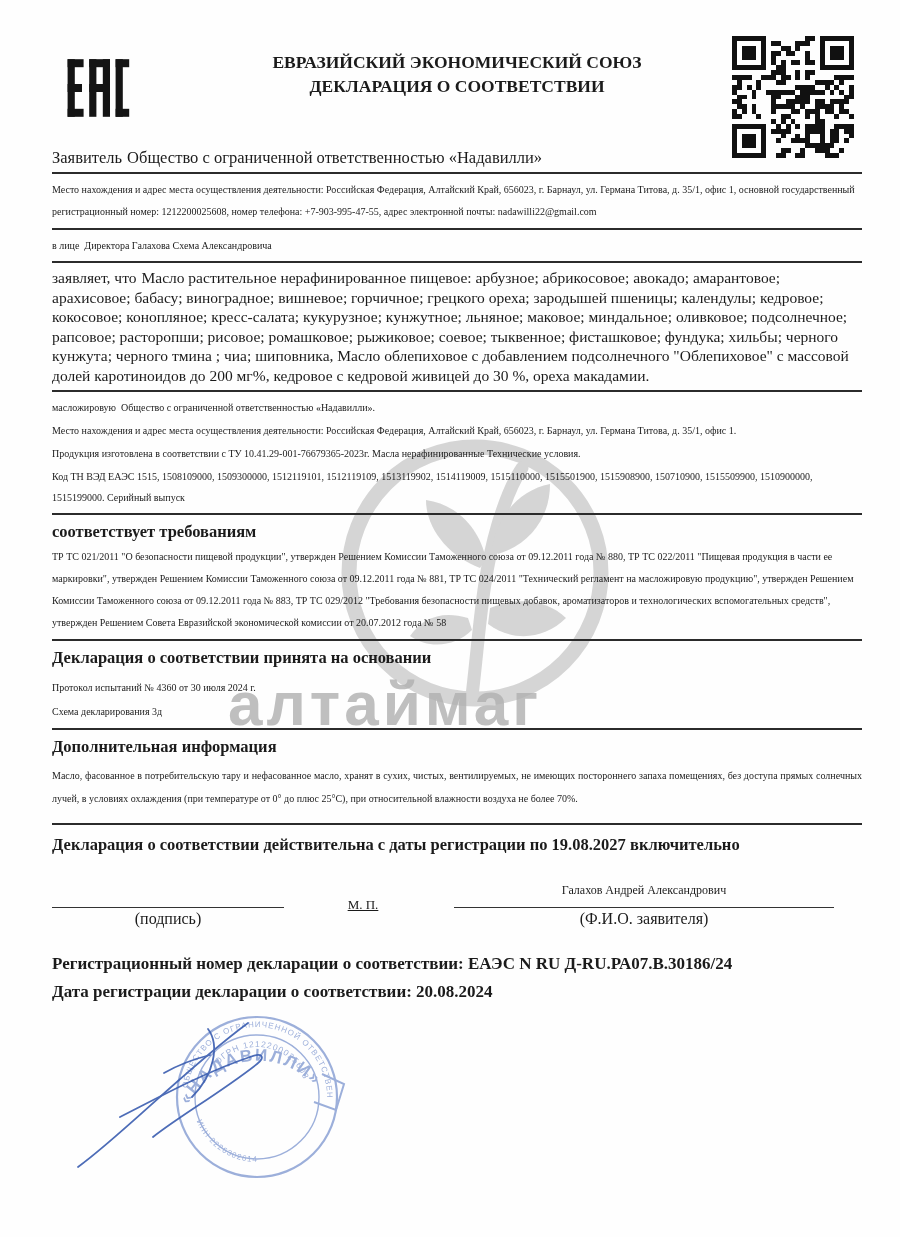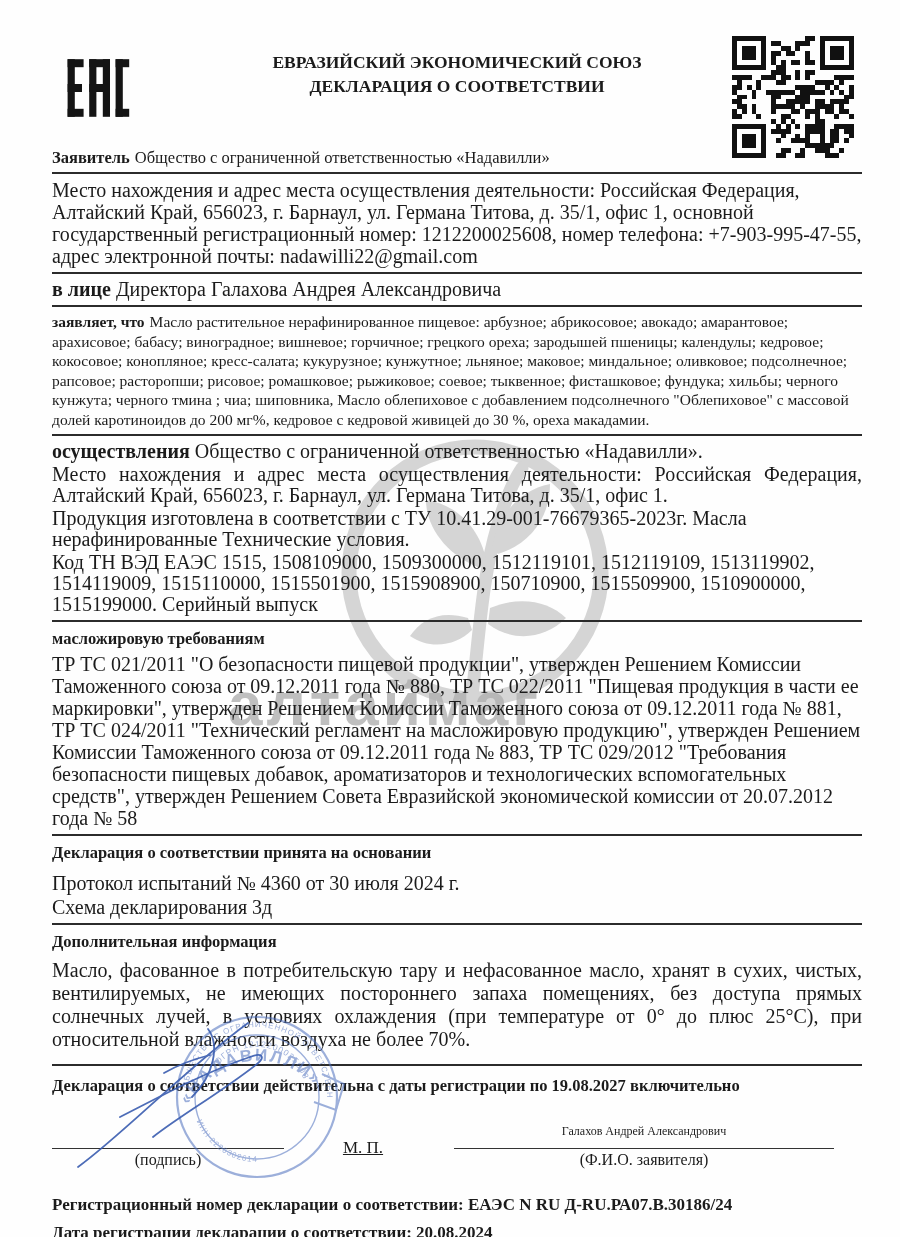--- a/index.html
+++ b/index.html
@@ -5,35 +5,35 @@
   html,body{margin:0;padding:0;background:#e9e9e9;}
   .page{position:relative;width:900px;height:1237px;background:#fefefe;margin:0 auto;
         font-family:"Liberation Serif",serif;color:#1b1b1b;overflow:hidden;}
   .content{position:absolute;left:52px;top:0;width:810px;z-index:2;}
   
   .header{position:relative;height:96px;margin-top:36px;}
   .eac-logo{position:absolute;left:14px;top:20px;}
   .qr{position:absolute;right:6px;top:0;}
   .titles{text-align:center;padding-top:14px;font-weight:bold;font-size:17.5px;line-height:24px;}
   .applicant-line{font-size:16.5px;margin-top:16px;}
-  .lbl{font-weight:bold;margin-right:5px;}
+  .lbl{font-weight:normal;margin-right:5px;}
   .hr{border-top:2px solid #2b2b2b;height:0;margin:4px 0;}
   .hr.thick{border-top-width:2.5px;}
-  p{margin:0;padding:1px 0;font-size:20px;line-height:21px;}
+  p{margin:0;padding:1px 0;font-size:10px;line-height:21px;}
   p.tight{font-size:15.5px;line-height:19.5px;}
   p.wide{line-height:22px;}
   p.just{text-align:justify;}
   .sec-h{font-weight:bold;font-size:16.5px;line-height:22px;margin:0;padding:2px 0;}
   .validity{font-weight:bold;font-size:16.5px;line-height:24px;padding:4px 0 0 0;}
   
   .sig-row{display:flex;margin-top:26px;align-items:flex-start;}
   .sig-left{width:232px;}
   .sig-box{height:24px;border-bottom:1.6px solid #333;text-align:center;font-size:12px;}
   .sig-cap{text-align:center;font-size:16px;padding-top:2px;}
-  .mp{width:110px;text-align:center;padding-top:14px;font-size:17px;margin-left:24px;text-decoration:underline;}
+  .mp{width:110px;text-align:center;padding-top:14px;font-size:13px;margin-left:24px;text-decoration:underline;}
   .sig-right{width:380px;margin-left:36px;}
   .reg-lines{margin-top:22px;font-weight:bold;font-size:17px;line-height:28px;}
   
   .wm-logo{position:absolute;left:330px;top:428px;z-index:1;}
   .wm-brand{position:absolute;left:228px;top:668px;z-index:1;font-family:"Liberation Sans",sans-serif;
             font-weight:bold;font-size:62px;letter-spacing:4px;color:#b0b0b0;opacity:.8;}
   .wm-tagline{position:absolute;left:300px;top:756px;z-index:1;font-family:"Liberation Sans",sans-serif;
             font-size:29px;letter-spacing:2px;color:#bdbdbd;opacity:.9;}
   .stamp{position:absolute;left:162px;top:1002px;z-index:3;opacity:.55;}
   .signature{position:absolute;left:60px;top:995px;z-index:3;}
@@ -301,34 +301,34 @@
 
     <div class="applicant-line">
       <span class="lbl">Заявитель</span><span>Общество с ограниченной ответственностью «Надавилли»</span>
     </div>
 
     <div class="hr"></div>
 
     <p class="wide">Место нахождения и адрес места осуществления деятельности: Российская Федерация, Алтайский Край, 656023, г. Барнаул, ул. Германа Титова, д. 35/1, офис 1, основной государственный регистрационный номер: 1212200025608, номер телефона: +7-903-995-47-55, адрес электронной почты: nadawilli22@gmail.com</p>
 
     <div class="hr"></div>
-    <p><span class="lbl">в лице</span><span>Директора Галахова Андрея Александровича</span></p>
+    <p><span class="lbl">в лице</span><span>Директора Галахова Схема Александровича</span></p>
     <div class="hr"></div>
 
     <p class="tight"><span class="lbl">заявляет, что</span><span>Масло растительное нерафинированное пищевое: арбузное; абрикосовое; авокадо; амарантовое; арахисовое; бабасу; виноградное; вишневое;  горчичное; грецкого ореха; зародышей пшеницы; календулы; кедровое; кокосовое; конопляное; кресс-салата; кукурузное; кунжутное; льняное; маковое; миндальное; оливковое; подсолнечное; рапсовое; расторопши; рисовое; ромашковое; рыжиковое; соевое; тыквенное; фисташковое; фундука; хильбы; черного кунжута; черного тмина ; чиа; шиповника, Масло облепиховое с добавлением подсолнечного "Облепиховое" с массовой долей каротиноидов до 200 мг%,  кедровое с кедровой живицей до 30 %,  ореха макадамии.</span></p>
 
     <div class="hr"></div>
 
-    <p><span class="lbl">осуществления</span><span>Общество с ограниченной ответственностью «Надавилли».</span></p>
+    <p><span class="lbl">масложировую</span><span>Общество с ограниченной ответственностью «Надавилли».</span></p>
     <p class="just">Место нахождения и адрес места осуществления деятельности: Российская Федерация, Алтайский Край, 656023, г. Барнаул, ул. Германа Титова, д. 35/1, офис 1.</p>
     <p>Продукция изготовлена в соответствии с ТУ 10.41.29-001-76679365-2023г. Масла нерафинированные Технические условия.</p>
     <p>Код ТН ВЭД ЕАЭС 1515, 1508109000, 1509300000, 1512119101, 1512119109, 1513119902, 1514119009, 1515110000, 1515501900, 1515908900, 150710900, 1515509900, 1510900000, 1515199000. Серийный выпуск</p>
 
     <div class="hr"></div>
-    <p class="sec-h">масложировую требованиям</p>
+    <p class="sec-h">соответствует требованиям</p>
     <p class="wide">ТР ТС 021/2011 "О безопасности пищевой продукции", утвержден Решением Комиссии Таможенного союза от 09.12.2011 года № 880, ТР ТС 022/2011 "Пищевая продукция в части ее маркировки", утвержден Решением Комиссии Таможенного союза от 09.12.2011 года № 881, ТР ТС 024/2011 "Технический регламент на масложировую продукцию", утвержден Решением Комиссии Таможенного союза от 09.12.2011 года № 883, ТР ТС 029/2012 "Требования безопасности пищевых добавок,  ароматизаторов и технологических вспомогательных средств", утвержден Решением Совета Евразийской экономической комиссии от 20.07.2012 года № 58</p>
 
     <div class="hr"></div>
     <p class="sec-h">Декларация о соответствии принята на основании</p>
     <p class="wide" style="padding-top:6px;">Протокол испытаний № 4360 от 30 июля 2024 г.</p>
     <p class="wide">Схема декларирования 3д</p>
 
     <div class="hr"></div>
     <p class="sec-h">Дополнительная информация</p>
     <p class="wide just" style="line-height:23px;padding-top:4px;">Масло, фасованное в потребительскую тару и нефасованное масло, хранят в сухих, чистых, вентилируемых, не имеющих постороннего запаха помещениях, без доступа прямых солнечных лучей, в условиях охлаждения (при температуре от 0° до плюс 25°С), при относительной влажности воздуха не более 70%.</p>

